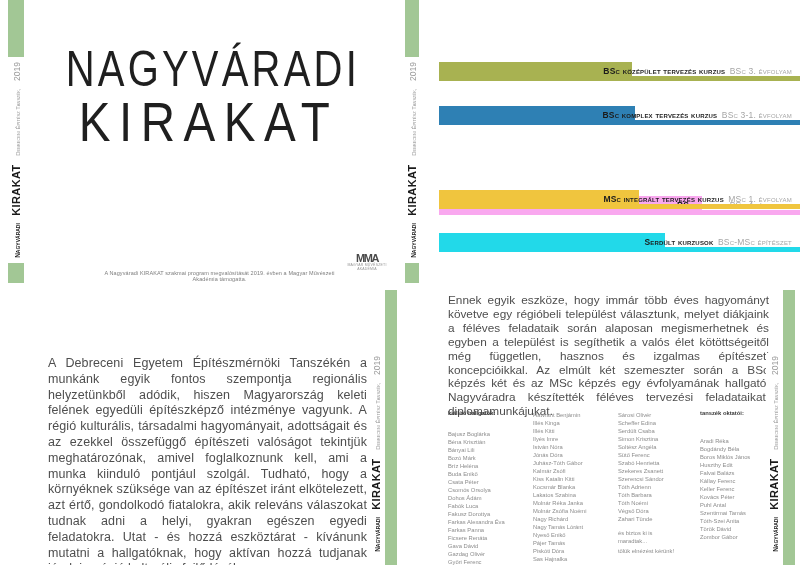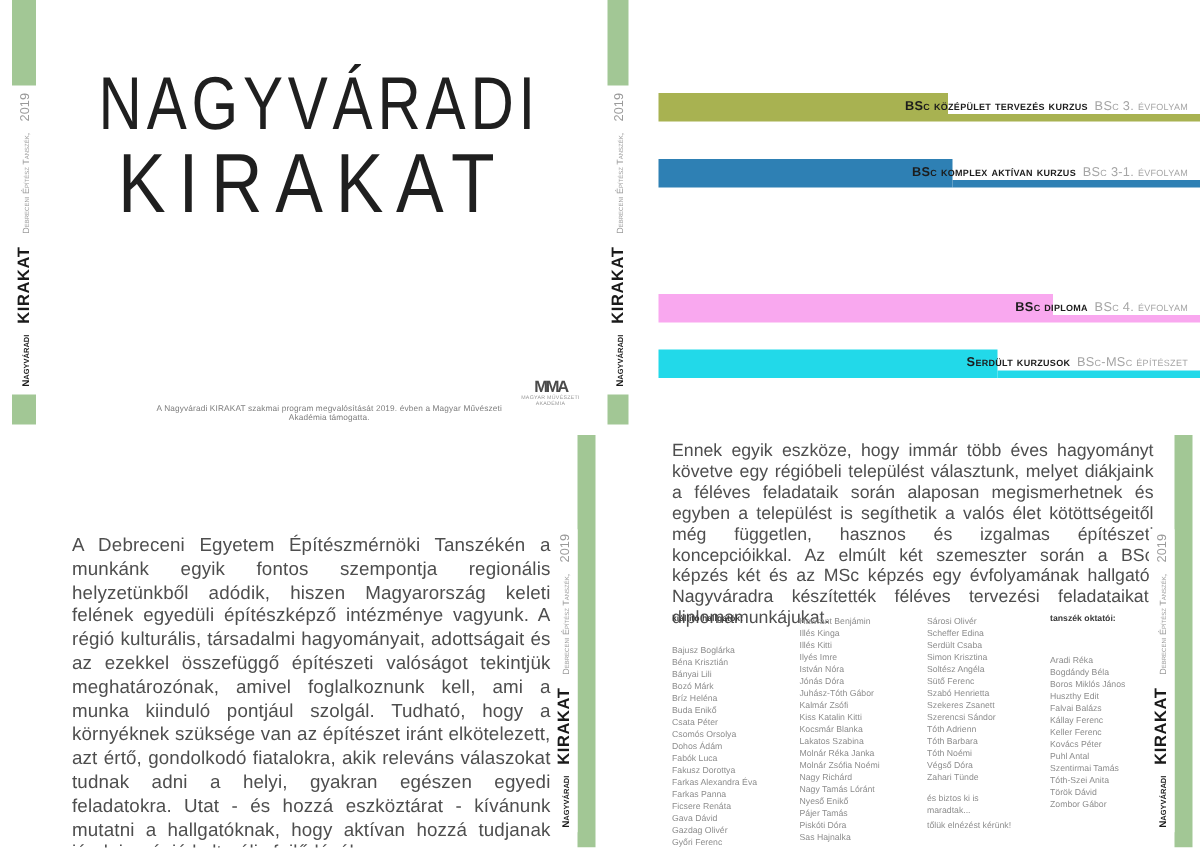--- a/index.html
+++ b/index.html
@@ -120,30 +120,38 @@
     <div class="bar-tail" style="left: 193px; background: rgb(168, 178, 81);"></div>
     <div class="bar-label">
       <span class="bl-bold">BSc középület tervezés kurzus</span>
       <span class="bl-light">BSc 3. évfolyam</span>
     </div>
   </div>
   <div class="bar-row b2">
     <div class="bar-solid" style="width: 196px; background: rgb(46, 128, 180);"></div>
     <div class="bar-tail" style="left: 196px; background: rgb(46, 128, 180);"></div>
     <div class="bar-label">
-      <span class="bl-bold">BSc komplex aktívan kurzus</span>
+      <span class="bl-bold">BSc komplex tervezés kurzus</span>
       <span class="bl-light">BSc 3-1. évfolyam</span>
     </div>
   </div>
   <div class="bar-row b3">
     <div class="bar-solid" style="width: 263px; background: rgb(249, 168, 239);"></div>
     <div class="bar-tail" style="left: 263px; background: rgb(249, 168, 239);"></div>
     <div class="bar-label">
       <span class="bl-bold">BSc diploma</span>
       <span class="bl-light">BSc 4. évfolyam</span>
+    </div>
+  </div>
+  <div class="bar-row b4">
+    <div class="bar-solid" style="width: 200px; background: rgb(240, 197, 62);"></div>
+    <div class="bar-tail" style="left: 200px; background: rgb(240, 197, 62);"></div>
+    <div class="bar-label">
+      <span class="bl-bold">MSc integrált tervezés kurzus</span>
+      <span class="bl-light">MSc 1. évfolyam</span>
     </div>
   </div>
   <div class="bar-row b5">
     <div class="bar-solid" style="width: 226px; background: rgb(34, 217, 233);"></div>
     <div class="bar-tail" style="left: 226px; background: rgb(34, 217, 233);"></div>
     <div class="bar-label">
       <span class="bl-bold">Serdült kurzusok</span>
       <span class="bl-light">BSc-MSc építészet</span>
     </div>
   </div>

